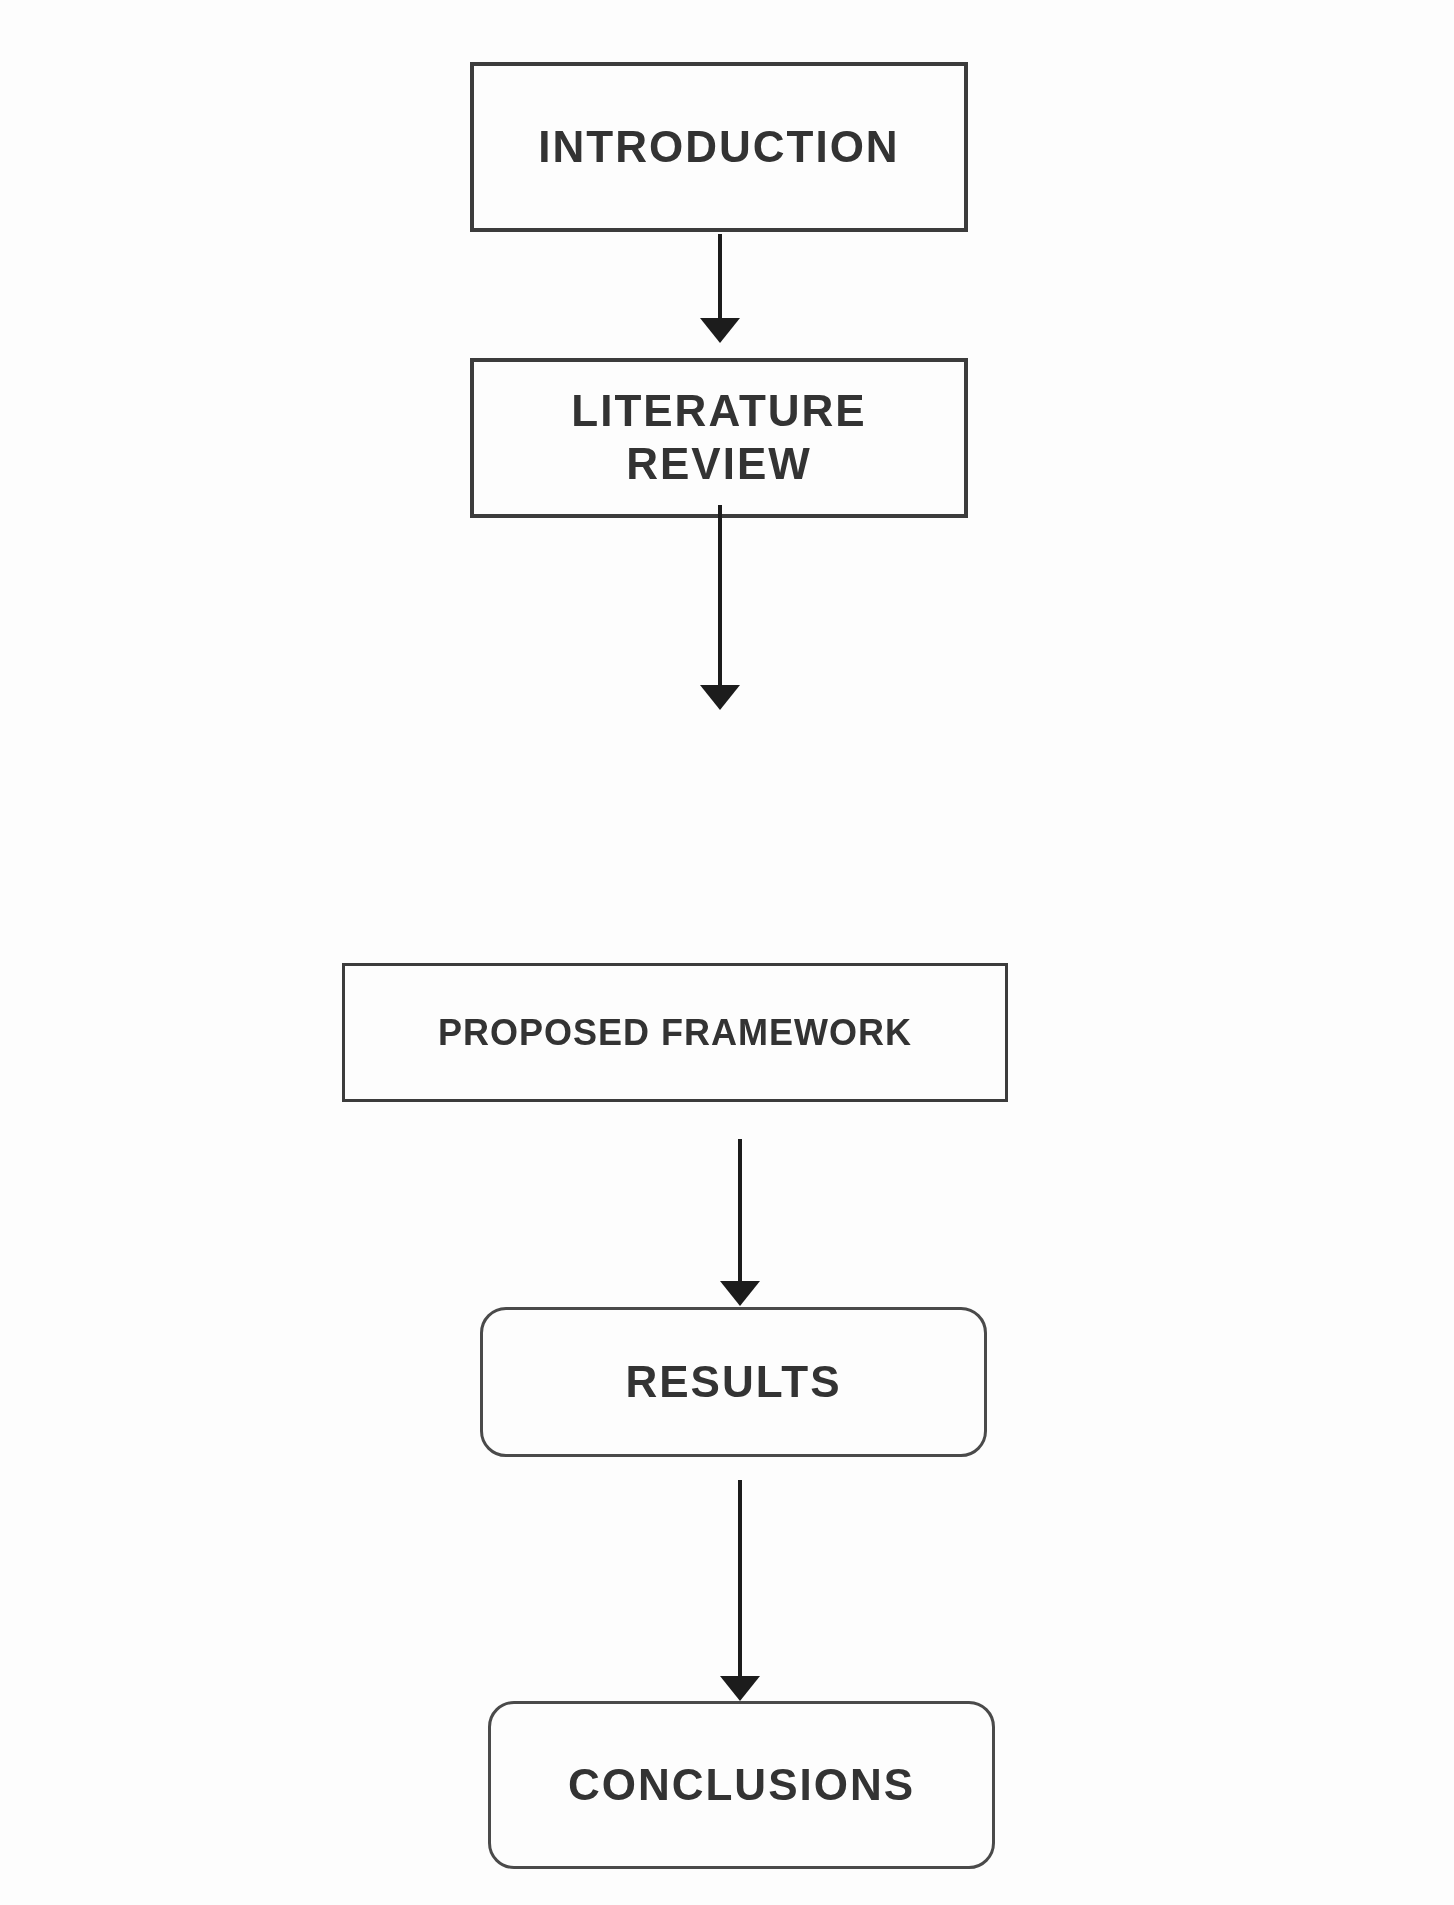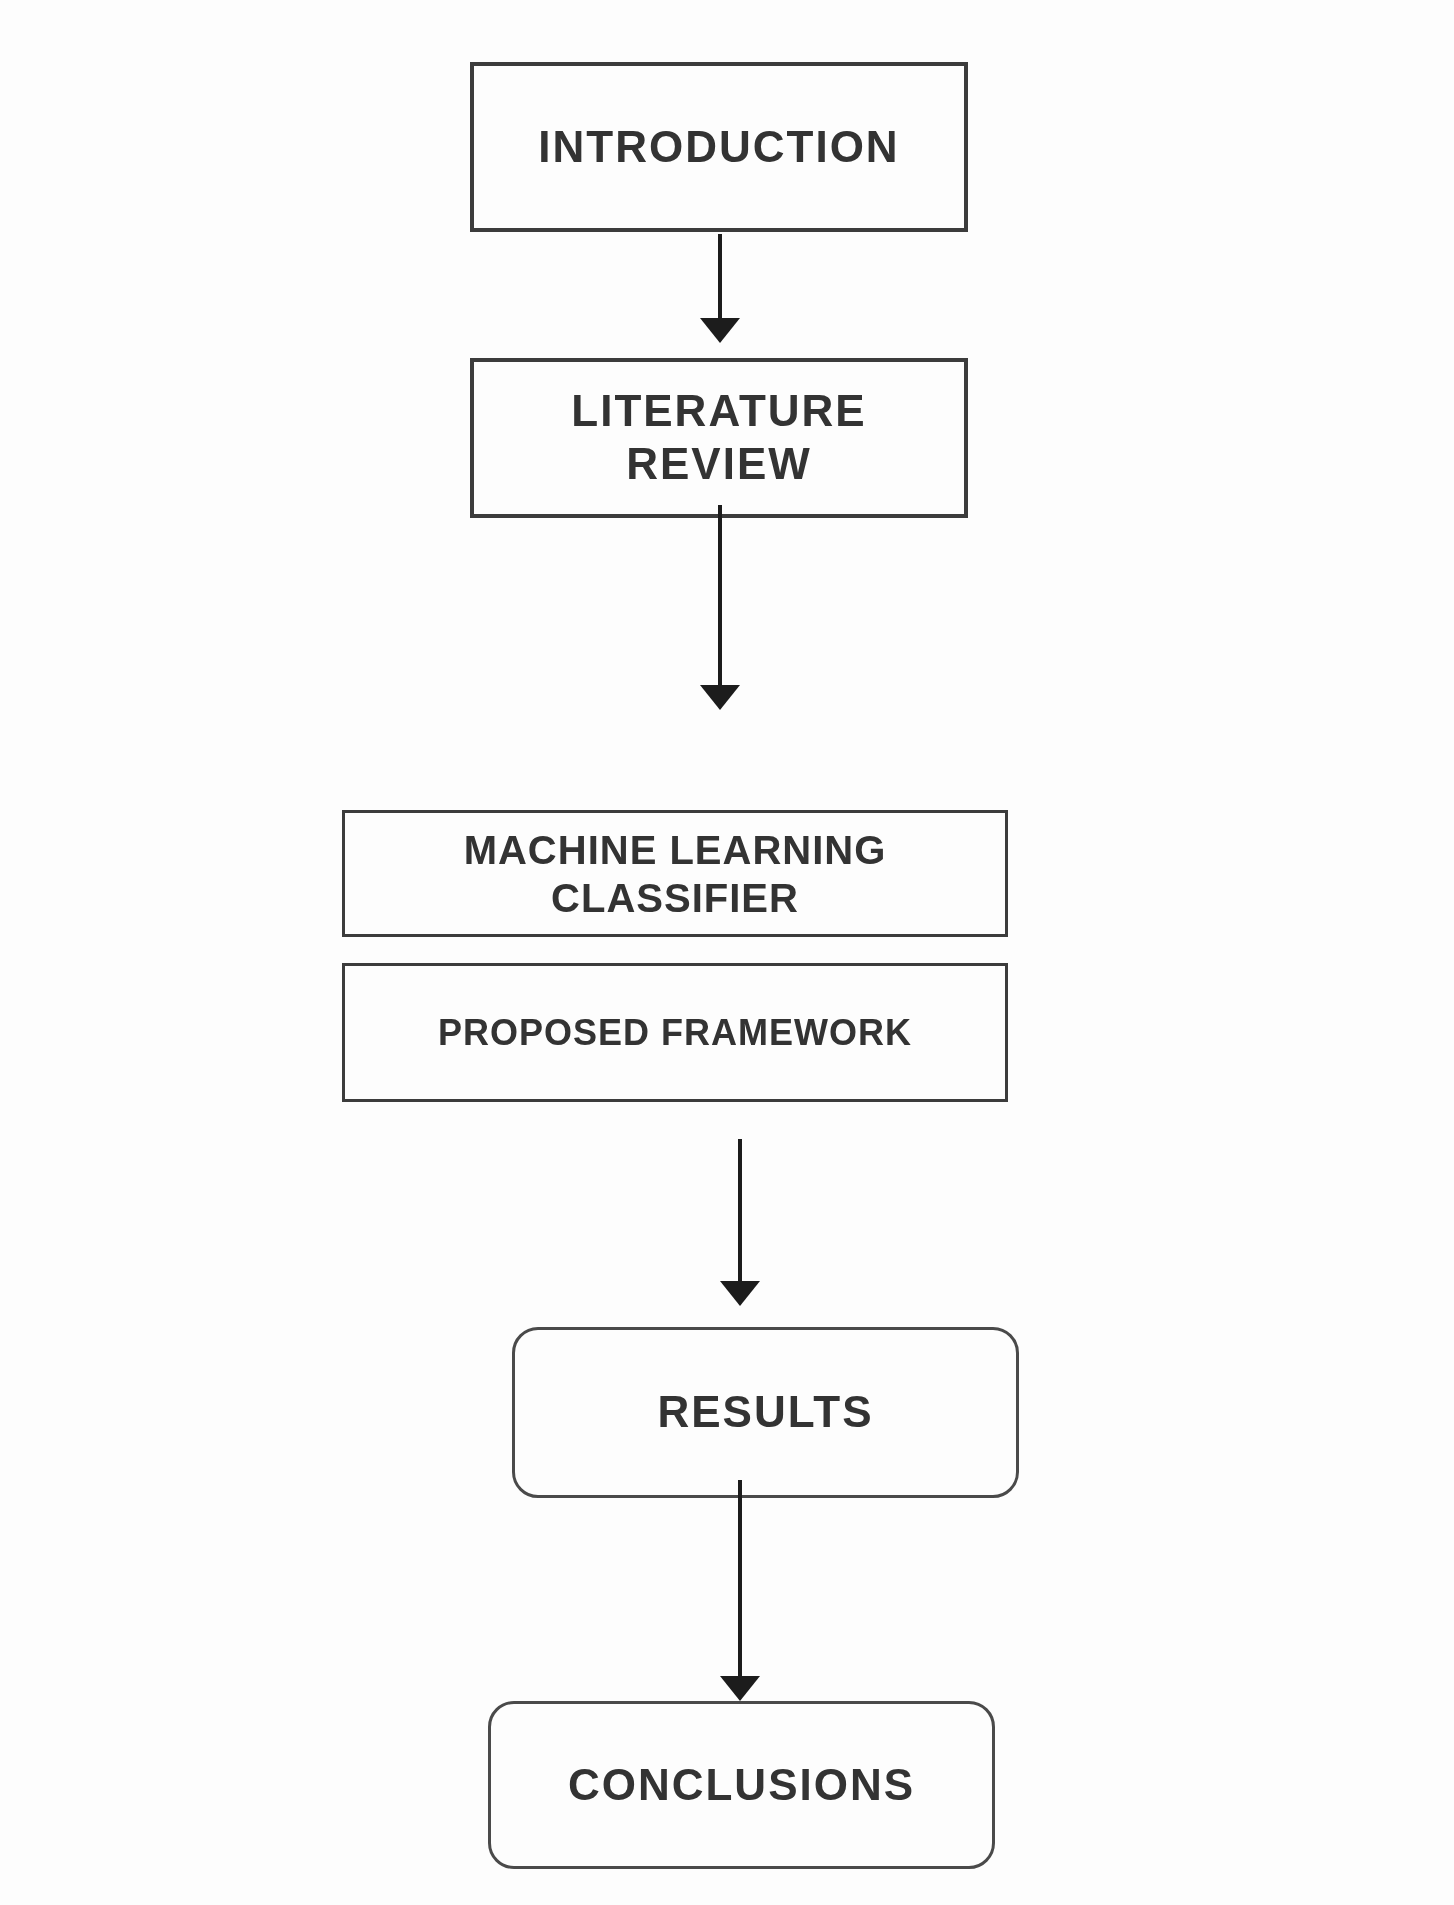--- a/index.html
+++ b/index.html
@@ -60,21 +60,21 @@
   }
 
   
   #node-machine-learning-classifier { left: 342px; top: 810px; width: 666px; height: 127px; border-width: 3px; }
   #node-machine-learning-classifier .node-label { font-size: 40px; letter-spacing: 1px; }
 
   #node-proposed-framework { left: 342px; top: 963px; width: 666px; height: 139px; border-width: 3px; }
   #node-proposed-framework .node-label { font-size: 36px; letter-spacing: 1px; }
 
   
-  #node-results { left: 512px; top: 1307px; width: 507px; height: 171px; border: 3px solid #4a4a4a; border-radius: 26px; margin-top: 20px; }
+  #node-results { left: 480px; top: 1307px; width: 507px; height: 150px; border: 3px solid #4a4a4a; border-radius: 26px; }
   #node-results .node-label { font-size: 44px; letter-spacing: 2px; }
 
   #node-conclusions { left: 488px; top: 1701px; width: 507px; height: 168px; border: 3px solid #4a4a4a; border-radius: 26px; }
   #node-conclusions .node-label { font-size: 44px; letter-spacing: 2px; }
 
   
   .varrow { position: absolute; width: 40px; }
   .varrow-line {
     position: absolute;
     left: 50%;
@@ -118,24 +118,20 @@
     <div class="node-label">LITERATURE
 REVIEW</div>
   </div>
 
   <div class="varrow" id="arrow-2">
     <div class="varrow-line"></div>
     <div class="varrow-head"></div>
   </div>
 
 
-  <div class="node" id="node-machine-learning-classifier">
-    <div class="node-label">MACHINE LEARNING
-CLASSIFIER</div>
-  </div>
 
   <div class="node" id="node-proposed-framework">
     <div class="node-label">PROPOSED FRAMEWORK</div>
   </div>
 
   <div class="varrow" id="arrow-3">
     <div class="varrow-line"></div>
     <div class="varrow-head"></div>
   </div>
 

